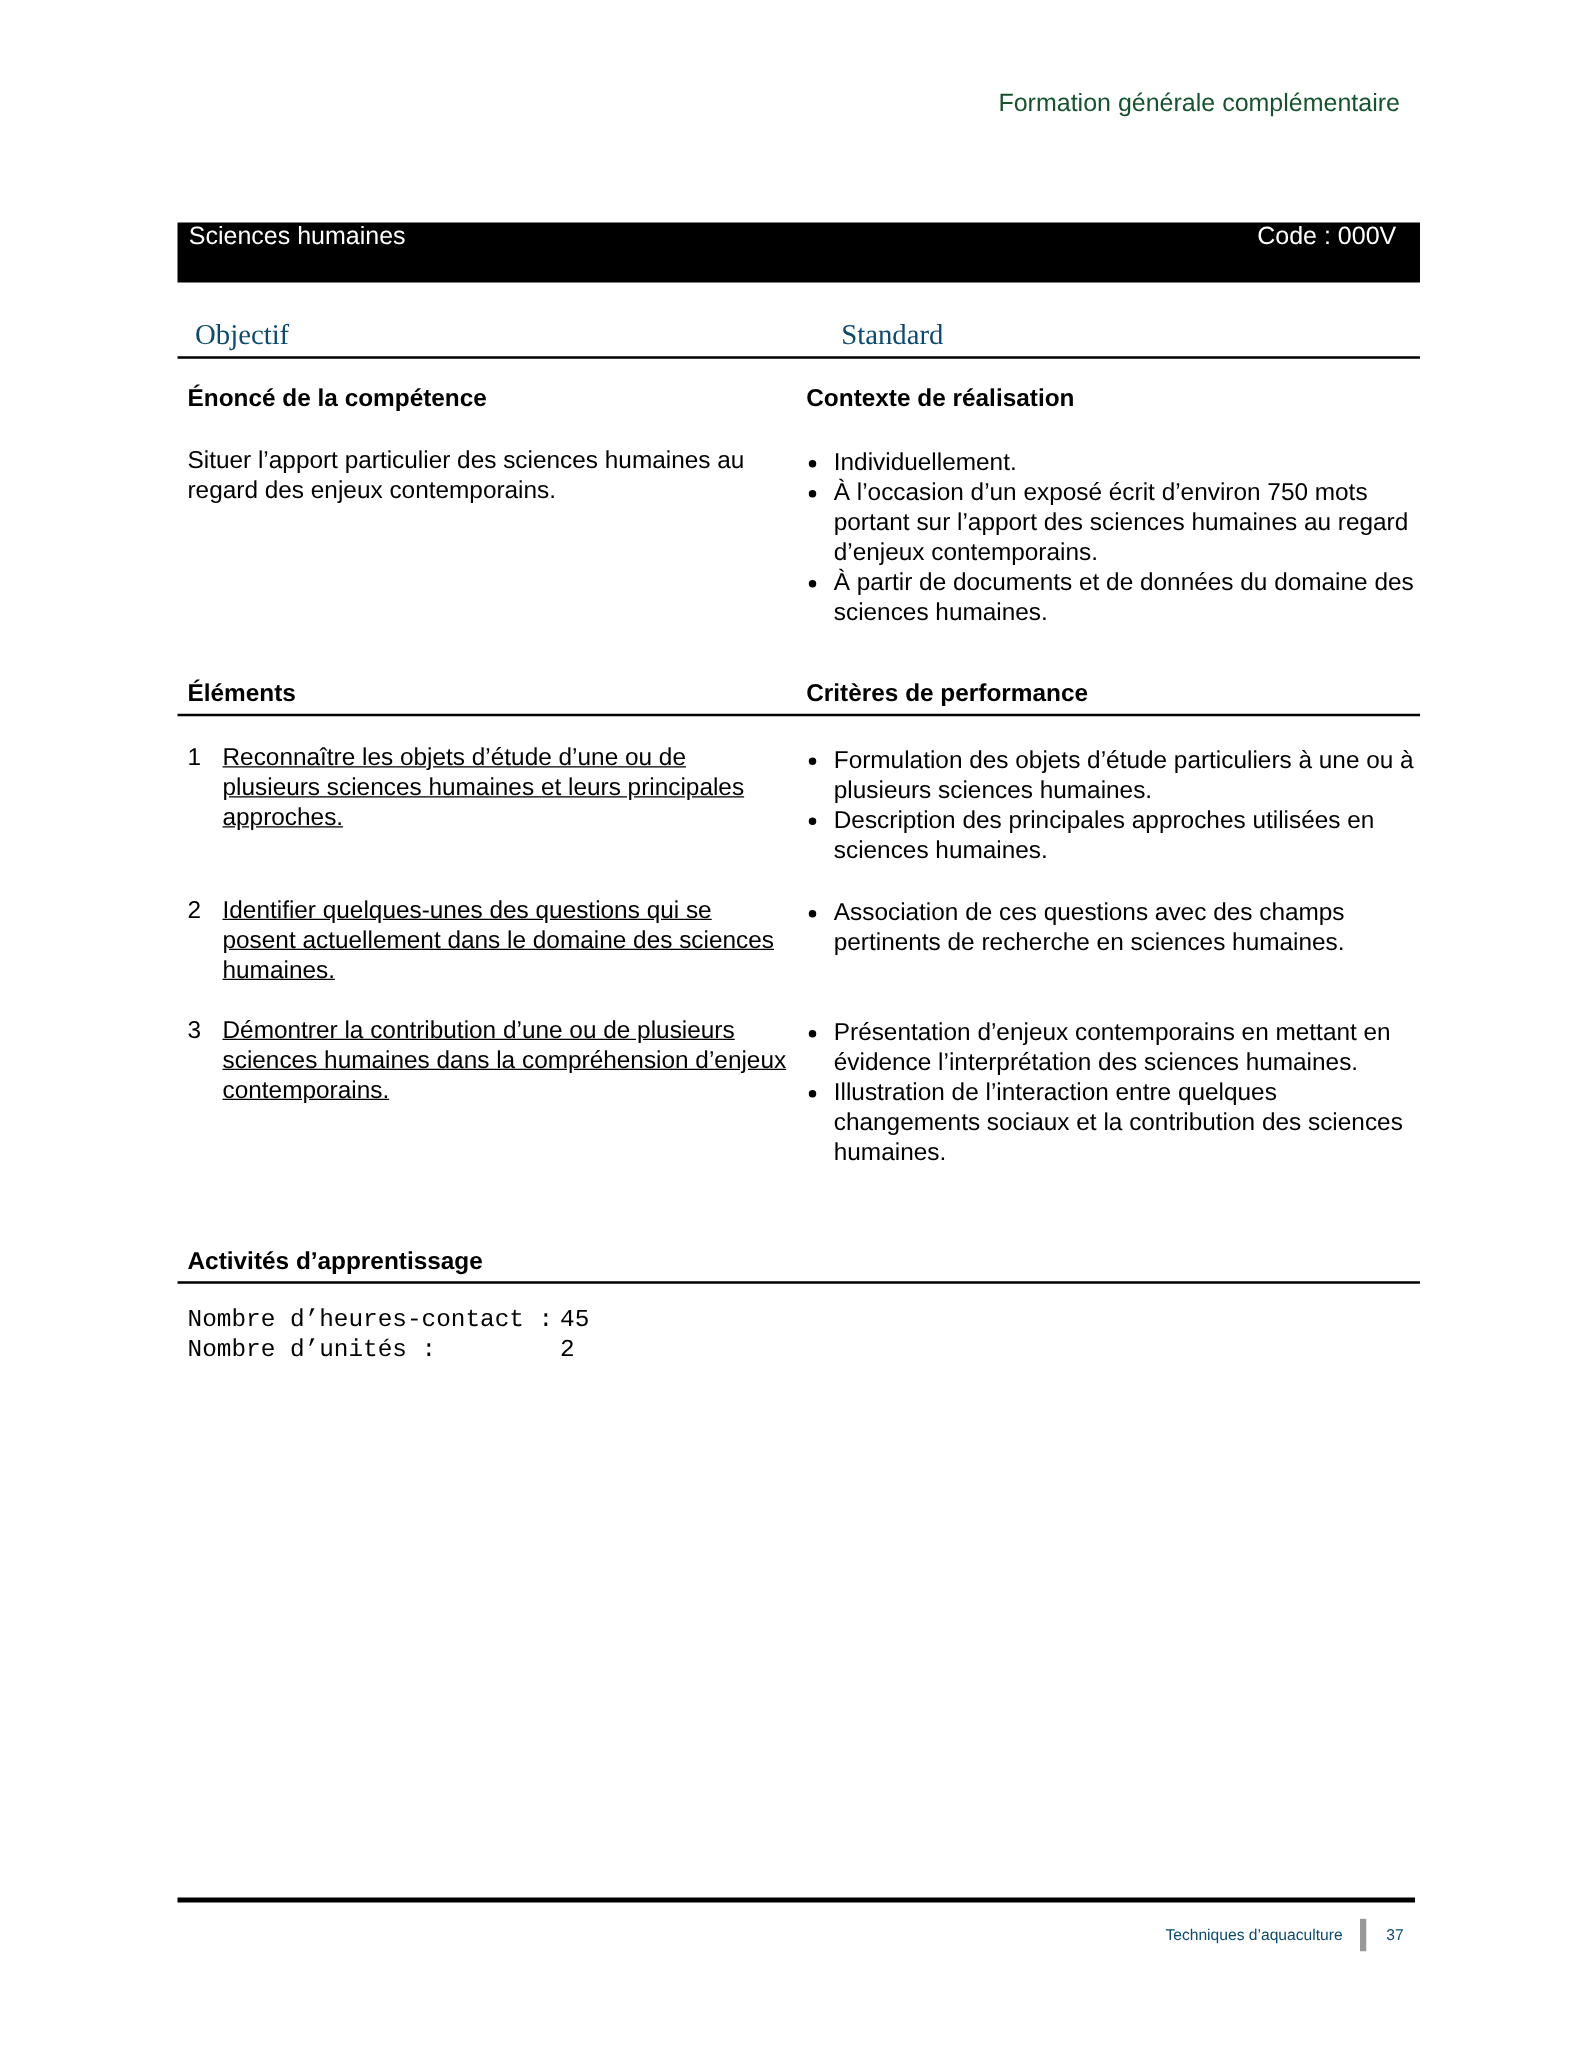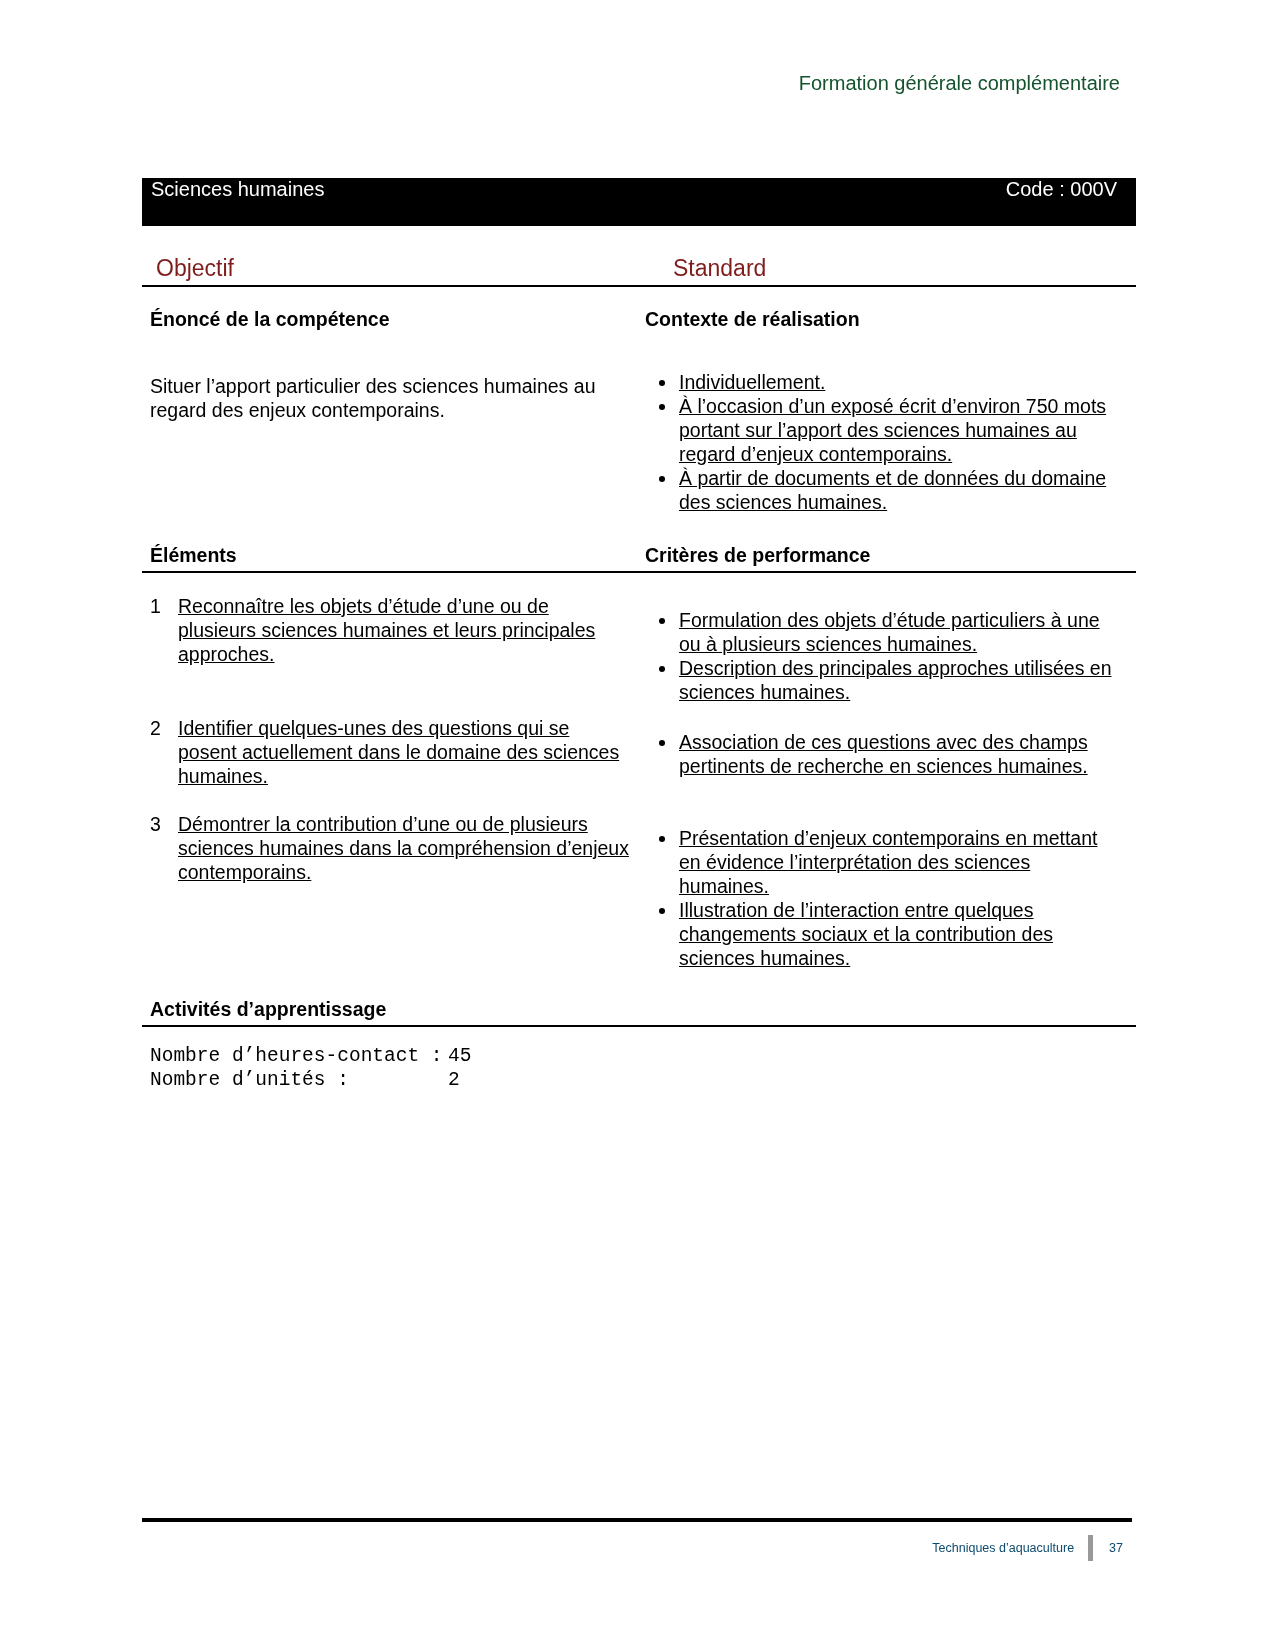--- a/index.html
+++ b/index.html
@@ -13,31 +13,31 @@
     }
     .title-bar {
       position: absolute; left: 142px; top: 178px; width: 994px; height: 48px;
       background: #000; color: #fff; box-sizing: border-box;
       display: flex; justify-content: space-between; align-items: flex-start;
       padding: 0 19px 0 9px; font-size: 20px;
     }
     .mono-row {
       position: absolute; left: 142px; top: 253px; width: 994px; height: 34px;
       border-bottom: 2px solid #000; box-sizing: border-box;
-      font-family: Liberation Sans, sans-serif; font-size: 23px; color: #7f1d1d;
+      font-family: Liberation Serif, serif; font-size: 23px; color: #0c4a6e;
     }
     .mono-row .c1 { position: absolute; left: 14px; top: 2px; }
     .mono-row .c2 { position: absolute; left: 511px; top: 2px; margin-left: 20px; }
 
     .h { font-weight: bold; font-size: 19.5px; position: absolute; }
     .txt { font-size: 19.5px; line-height: 24px; position: absolute; }
 
     .rule { position: absolute; left: 142px; width: 994px; height: 2px; background: #000; }
 
-    ul.bul { list-style: none; margin: 12px; padding: 0; text-decoration: underline; }
+    ul.bul { list-style: none; margin: 0; padding: 0; }
     ul.bul li { position: relative; padding-left: 22px; }
     ul.bul li::before {
       content: ""; position: absolute; left: 2px; top: 10px;
       width: 6px; height: 6px; border-radius: 50%; background: #000;
     }
     .elem { position: absolute; left: 150px; width: 480px; font-size: 19.5px; line-height: 24px; }
     .elem .num { position: absolute; left: 0; top: 0; }
     .elem .body { padding-left: 28px; text-decoration: underline; }
 
     .hours { position: absolute; left: 150px; top: 1044px; font-size: 19.5px; line-height: 24px; }
@@ -62,21 +62,21 @@
 </div>
 
 <div class="mono-row">
   <span class="c1">Objectif</span>
   <span class="c2">Standard</span>
 </div>
 
 <div class="h" style="left:150px; top:308px;">Énoncé de la compétence</div>
 <div class="h" style="left:645px; top:308px;">Contexte de réalisation</div>
 
-<div class="txt" style="left:150px; top:356px; width:480px;margin-top:18px;">Situer l’apport particulier des sciences humaines au regard des enjeux contemporains.</div>
+<div class="txt" style="left:150px; top:356px; width:480px;">Situer l’apport particulier des sciences humaines au regard des enjeux contemporains.</div>
 
 <div class="txt" style="left:645px; top:358px; width:490px;">
   <ul class="bul">
     <li>Individuellement.</li>
     <li>À l’occasion d’un exposé écrit d’environ 750 mots portant sur l’apport des sciences humaines au regard d’enjeux contemporains.</li>
     <li>À partir de documents et de données du domaine des sciences humaines.</li>
   </ul>
 </div>
 
 <div class="h" style="left:150px; top:544px;">Éléments</div>

